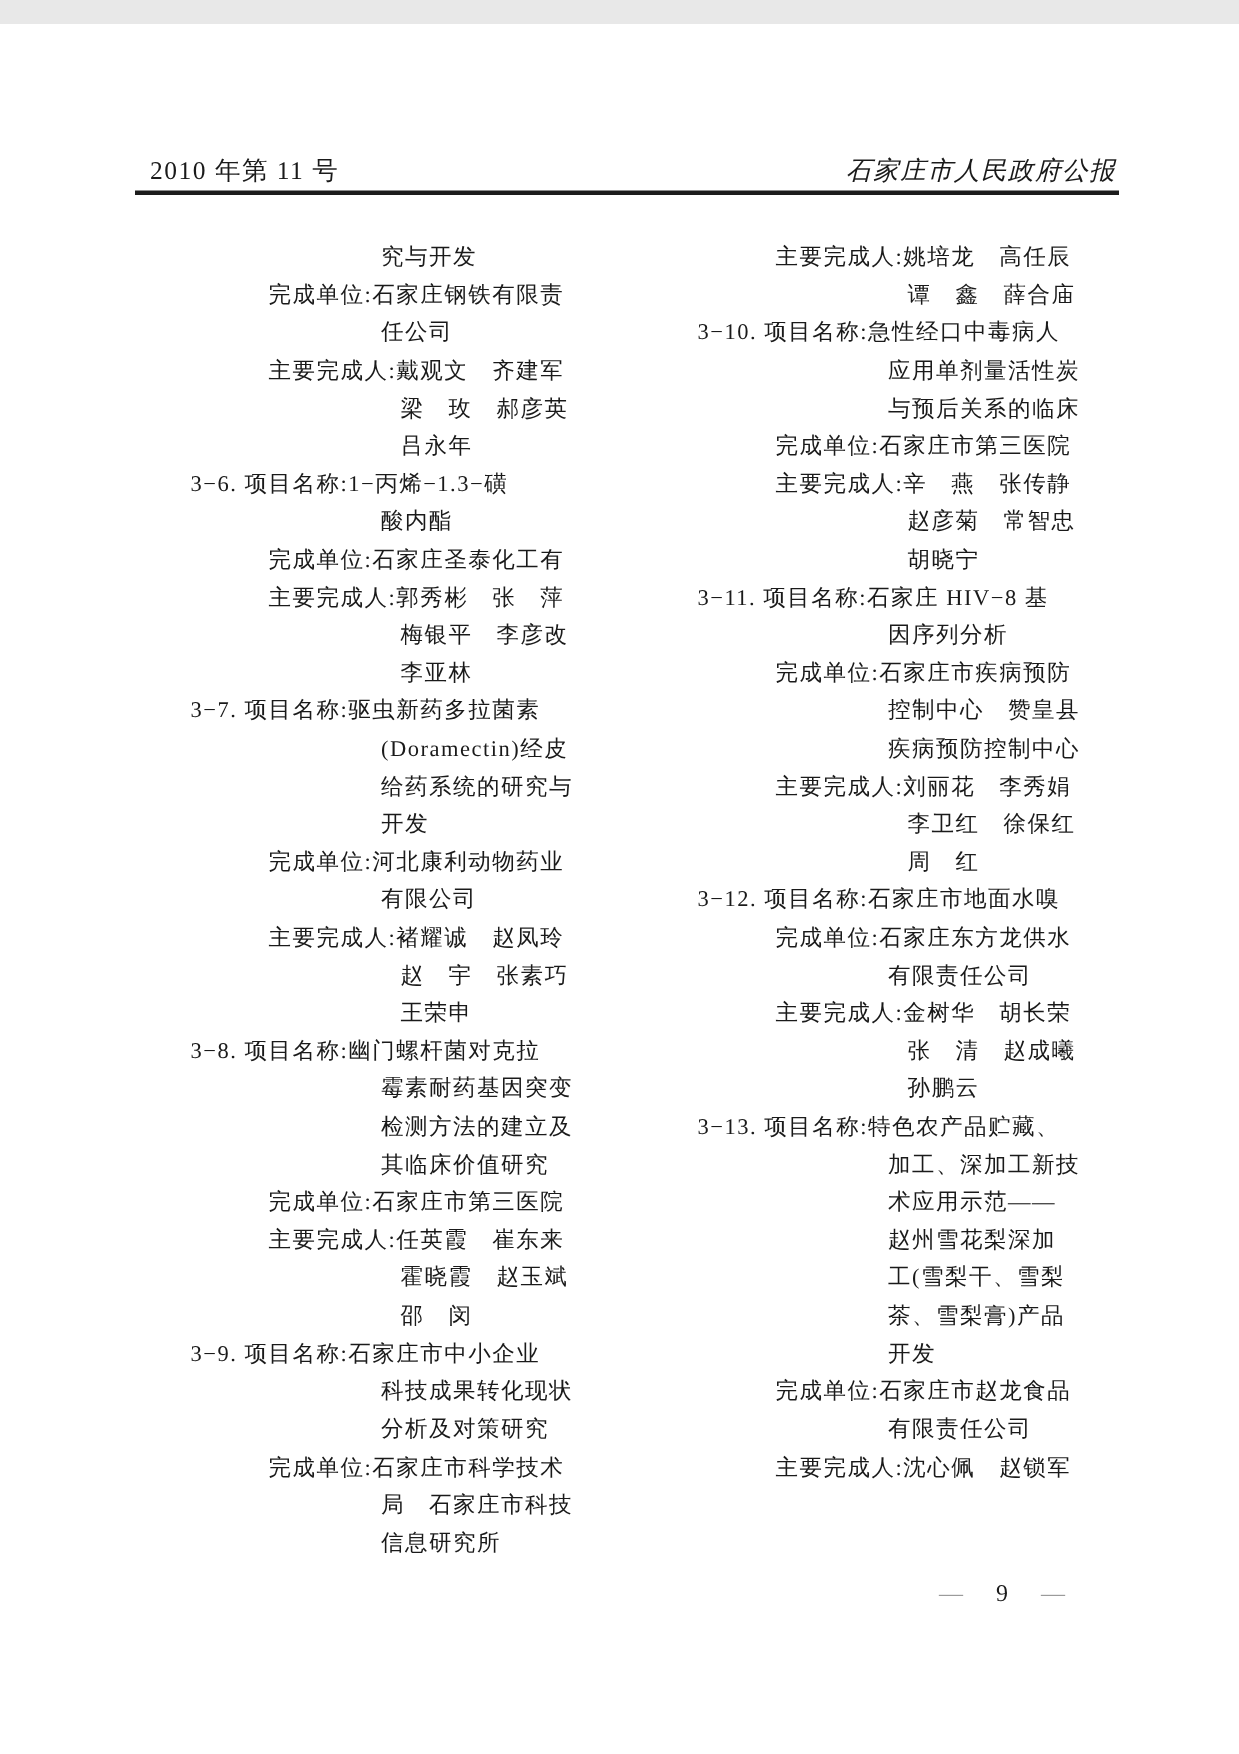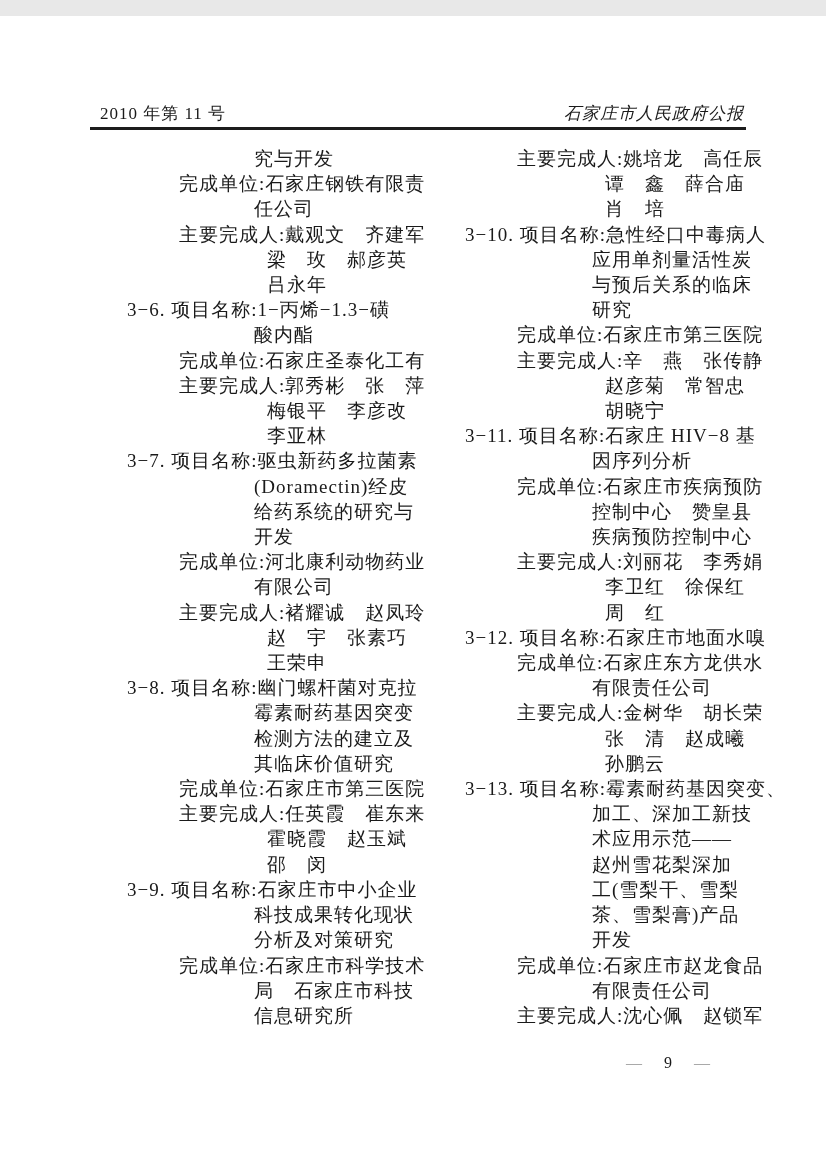--- a/index.html
+++ b/index.html
@@ -19,23 +19,23 @@
     display:flex; justify-content:space-between; align-items:baseline;
     font-size:17px; letter-spacing:1px;
   }
   .header-issue { font-style:normal; }
   .header-title { font-style:italic; }
   .header-rule {
     position:absolute; top:111px; left:90px; right:80px;
     height:3px; background:#1c1c1c;
   }
   .content {
-    position:absolute; top:130px; left:100px;
+    position:absolute; top:144px; left:100px;
     display:flex; gap:28px;
-    font-size:19px; line-height:25.2px; letter-spacing:1px;
+    font-size:15px; line-height:25.2px; letter-spacing:1px;
   }
   .col { width:310px; }
   .line { white-space:nowrap; }
   .line.item  { padding-left:27px; }
   .line.unit, .line.people { padding-left:79px; }
   .line.cont  { padding-left:154px; }
   .line.pcont { padding-left:167px; }
   .footer {
     position:absolute; top:1038px; right:116px;
     font-size:16px; letter-spacing:0;
@@ -88,44 +88,42 @@
         <div class="line item"><span>3−9. 项目名称:</span><span>石家庄市中小企业</span></div>
         <div class="line cont"><span>科技成果转化现状</span></div>
         <div class="line cont"><span>分析及对策研究</span></div>
         <div class="line unit"><span>完成单位:</span><span>石家庄市科学技术</span></div>
         <div class="line cont"><span>局　石家庄市科技</span></div>
         <div class="line cont"><span>信息研究所</span></div>
       </div>
     <div class="col">
         <div class="line people"><span>主要完成人:</span><span>姚培龙　高任辰</span></div>
         <div class="line pcont"><span>谭　鑫　薛合庙</span></div>
-        <div class="line pcont"><span>肖　培</span></div>
         <div class="line item"><span>3−10. 项目名称:</span><span>急性经口中毒病人</span></div>
         <div class="line cont"><span>应用单剂量活性炭</span></div>
         <div class="line cont"><span>与预后关系的临床</span></div>
-        <div class="line cont"><span>研究</span></div>
         <div class="line unit"><span>完成单位:</span><span>石家庄市第三医院</span></div>
         <div class="line people"><span>主要完成人:</span><span>辛　燕　张传静</span></div>
         <div class="line pcont"><span>赵彦菊　常智忠</span></div>
         <div class="line pcont"><span>胡晓宁</span></div>
         <div class="line item"><span>3−11. 项目名称:</span><span>石家庄 HIV−8 基</span></div>
         <div class="line cont"><span>因序列分析</span></div>
         <div class="line unit"><span>完成单位:</span><span>石家庄市疾病预防</span></div>
         <div class="line cont"><span>控制中心　赞皇县</span></div>
         <div class="line cont"><span>疾病预防控制中心</span></div>
         <div class="line people"><span>主要完成人:</span><span>刘丽花　李秀娟</span></div>
         <div class="line pcont"><span>李卫红　徐保红</span></div>
         <div class="line pcont"><span>周　红</span></div>
         <div class="line item"><span>3−12. 项目名称:</span><span>石家庄市地面水嗅</span></div>
         <div class="line unit"><span>完成单位:</span><span>石家庄东方龙供水</span></div>
         <div class="line cont"><span>有限责任公司</span></div>
         <div class="line people"><span>主要完成人:</span><span>金树华　胡长荣</span></div>
         <div class="line pcont"><span>张　清　赵成曦</span></div>
         <div class="line pcont"><span>孙鹏云</span></div>
-        <div class="line item"><span>3−13. 项目名称:</span><span>霉素耐药基因突变、</span></div>
+        <div class="line item"><span>3−13. 项目名称:</span><span>特色农产品贮藏、</span></div>
         <div class="line cont"><span>加工、深加工新技</span></div>
         <div class="line cont"><span>术应用示范——</span></div>
         <div class="line cont"><span>赵州雪花梨深加</span></div>
         <div class="line cont"><span>工(雪梨干、雪梨</span></div>
         <div class="line cont"><span>茶、雪梨膏)产品</span></div>
         <div class="line cont"><span>开发</span></div>
         <div class="line unit"><span>完成单位:</span><span>石家庄市赵龙食品</span></div>
         <div class="line cont"><span>有限责任公司</span></div>
         <div class="line people"><span>主要完成人:</span><span>沈心佩　赵锁军</span></div>
       </div>

